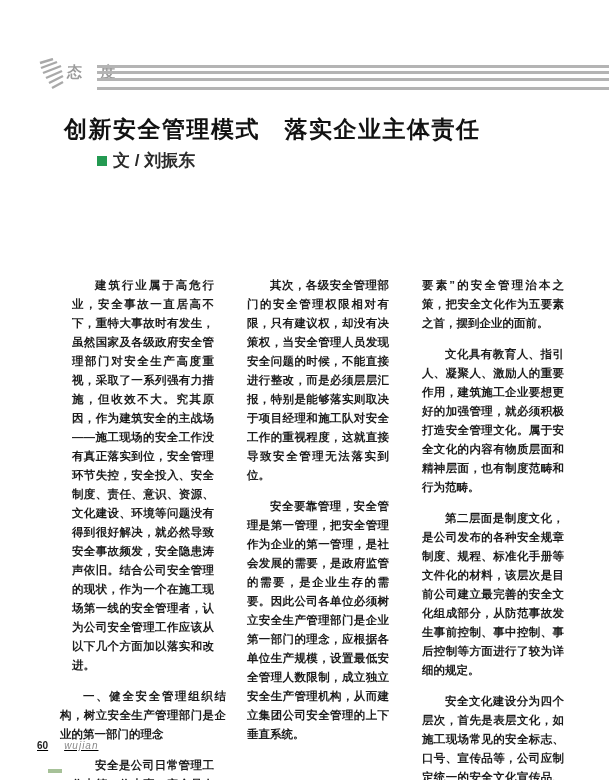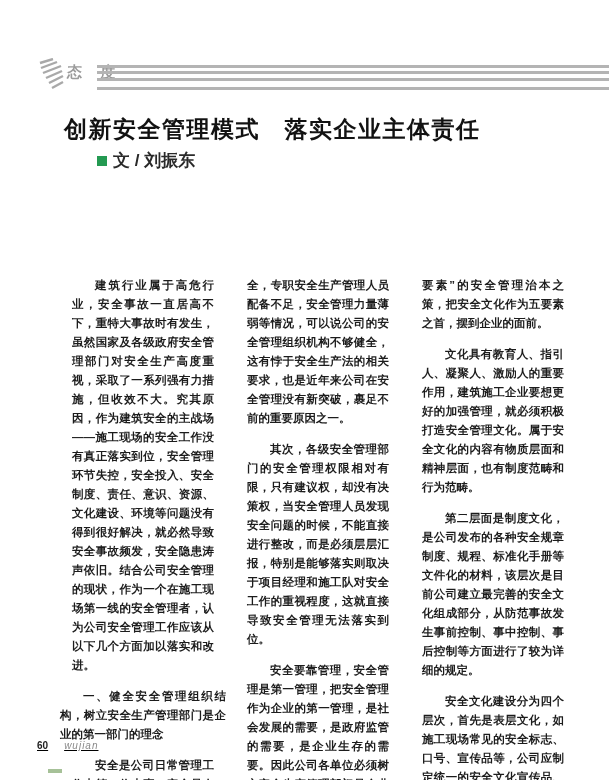--- a/index.html
+++ b/index.html
@@ -101,21 +101,20 @@
     <span>文 / 刘振东</span>
   </div>
 
   <div class="columns">
     <div class="col">
       <p>建筑行业属于高危行业，安全事故一直居高不下，重特大事故时有发生，虽然国家及各级政府安全管理部门对安全生产高度重视，采取了一系列强有力措施，但收效不大。究其原因，作为建筑安全的主战场——施工现场的安全工作没有真正落实到位，安全管理环节失控，安全投入、安全制度、责任、意识、资源、文化建设、环境等问题没有得到很好解决，就必然导致安全事故频发，安全隐患涛声依旧。结合公司安全管理的现状，作为一个在施工现场第一线的安全管理者，认为公司安全管理工作应该从以下几个方面加以落实和改进。</p>
       <p class="heading">一、健全安全管理组织结构，树立安全生产管理部门是企业的第一部门的理念</p>
       <p>安全是公司日常管理工作中第一位大事，安全是人力资源、经营管理、现场管理等一切管理行为的否决标准，安全生产管理机构和安全生产管理人员，是公司开展安全生产管理工作的具体执行者，在公司安全生产中发挥着不可或缺的作用。目前，除集团公司及个别分公司设置有独立的安全生产组织机构外，其他大部分下属单位安全组织机构普遍存在不健</p>
     </div>
     <div class="col">
-      <p class="noindent">全，专职安全生产管理人员配备不足，安全管理力量薄弱等情况，可以说公司的安全管理组织机构不够健全，这有悖于安全生产法的相关要求，也是近年来公司在安全管理没有新突破，裹足不前的重要原因之一。</p>
       <p>其次，各级安全管理部门的安全管理权限相对有限，只有建议权，却没有决策权，当安全管理人员发现安全问题的时候，不能直接进行整改，而是必须层层汇报，特别是能够落实则取决于项目经理和施工队对安全工作的重视程度，这就直接导致安全管理无法落实到位。</p>
       <p>安全要靠管理，安全管理是第一管理，把安全管理作为企业的第一管理，是社会发展的需要，是政府监管的需要，是企业生存的需要。因此公司各单位必须树立安全生产管理部门是企业第一部门的理念，应根据各单位生产规模，设置最低安全管理人数限制，成立独立安全生产管理机构，从而建立集团公司安全管理的上下垂直系统。</p>
 
     </div>
     <div class="col">
       <p class="noindent">要素”的安全管理治本之策，把安全文化作为五要素之首，摆到企业的面前。</p>
       <p>文化具有教育人、指引人、凝聚人、激励人的重要作用，建筑施工企业要想更好的加强管理，就必须积极打造安全管理文化。属于安全文化的内容有物质层面和精神层面，也有制度范畴和行为范畴。</p>
       <p>第二层面是制度文化，是公司发布的各种安全规章制度、规程、标准化手册等文件化的材料，该层次是目前公司建立最完善的安全文化组成部分，从防范事故发生事前控制、事中控制、事后控制等方面进行了较为详细的规定。</p>
       <p>安全文化建设分为四个层次，首先是表层文化，如施工现场常见的安全标志、口号、宣传品等，公司应制定统一的安全文化宣传品、宣传册、安全条幅标语内容等，设计集团公司独特的安全生产卡通人物形象及宣传教育视频影像资料，作为公司安全文化建设的重要组成部分。</p>
       <p>第三层次是行为文化，是每个岗位人员所表现出来的行为方式，并且是带有群体特色的行为方式。在员工中推广安全文化，还要寻找、发现、树立公司安全英雄、标兵模范，在企业评优评先活动中单独设置安全管理先进人物奖项，对安全管理先进人员的</p>

